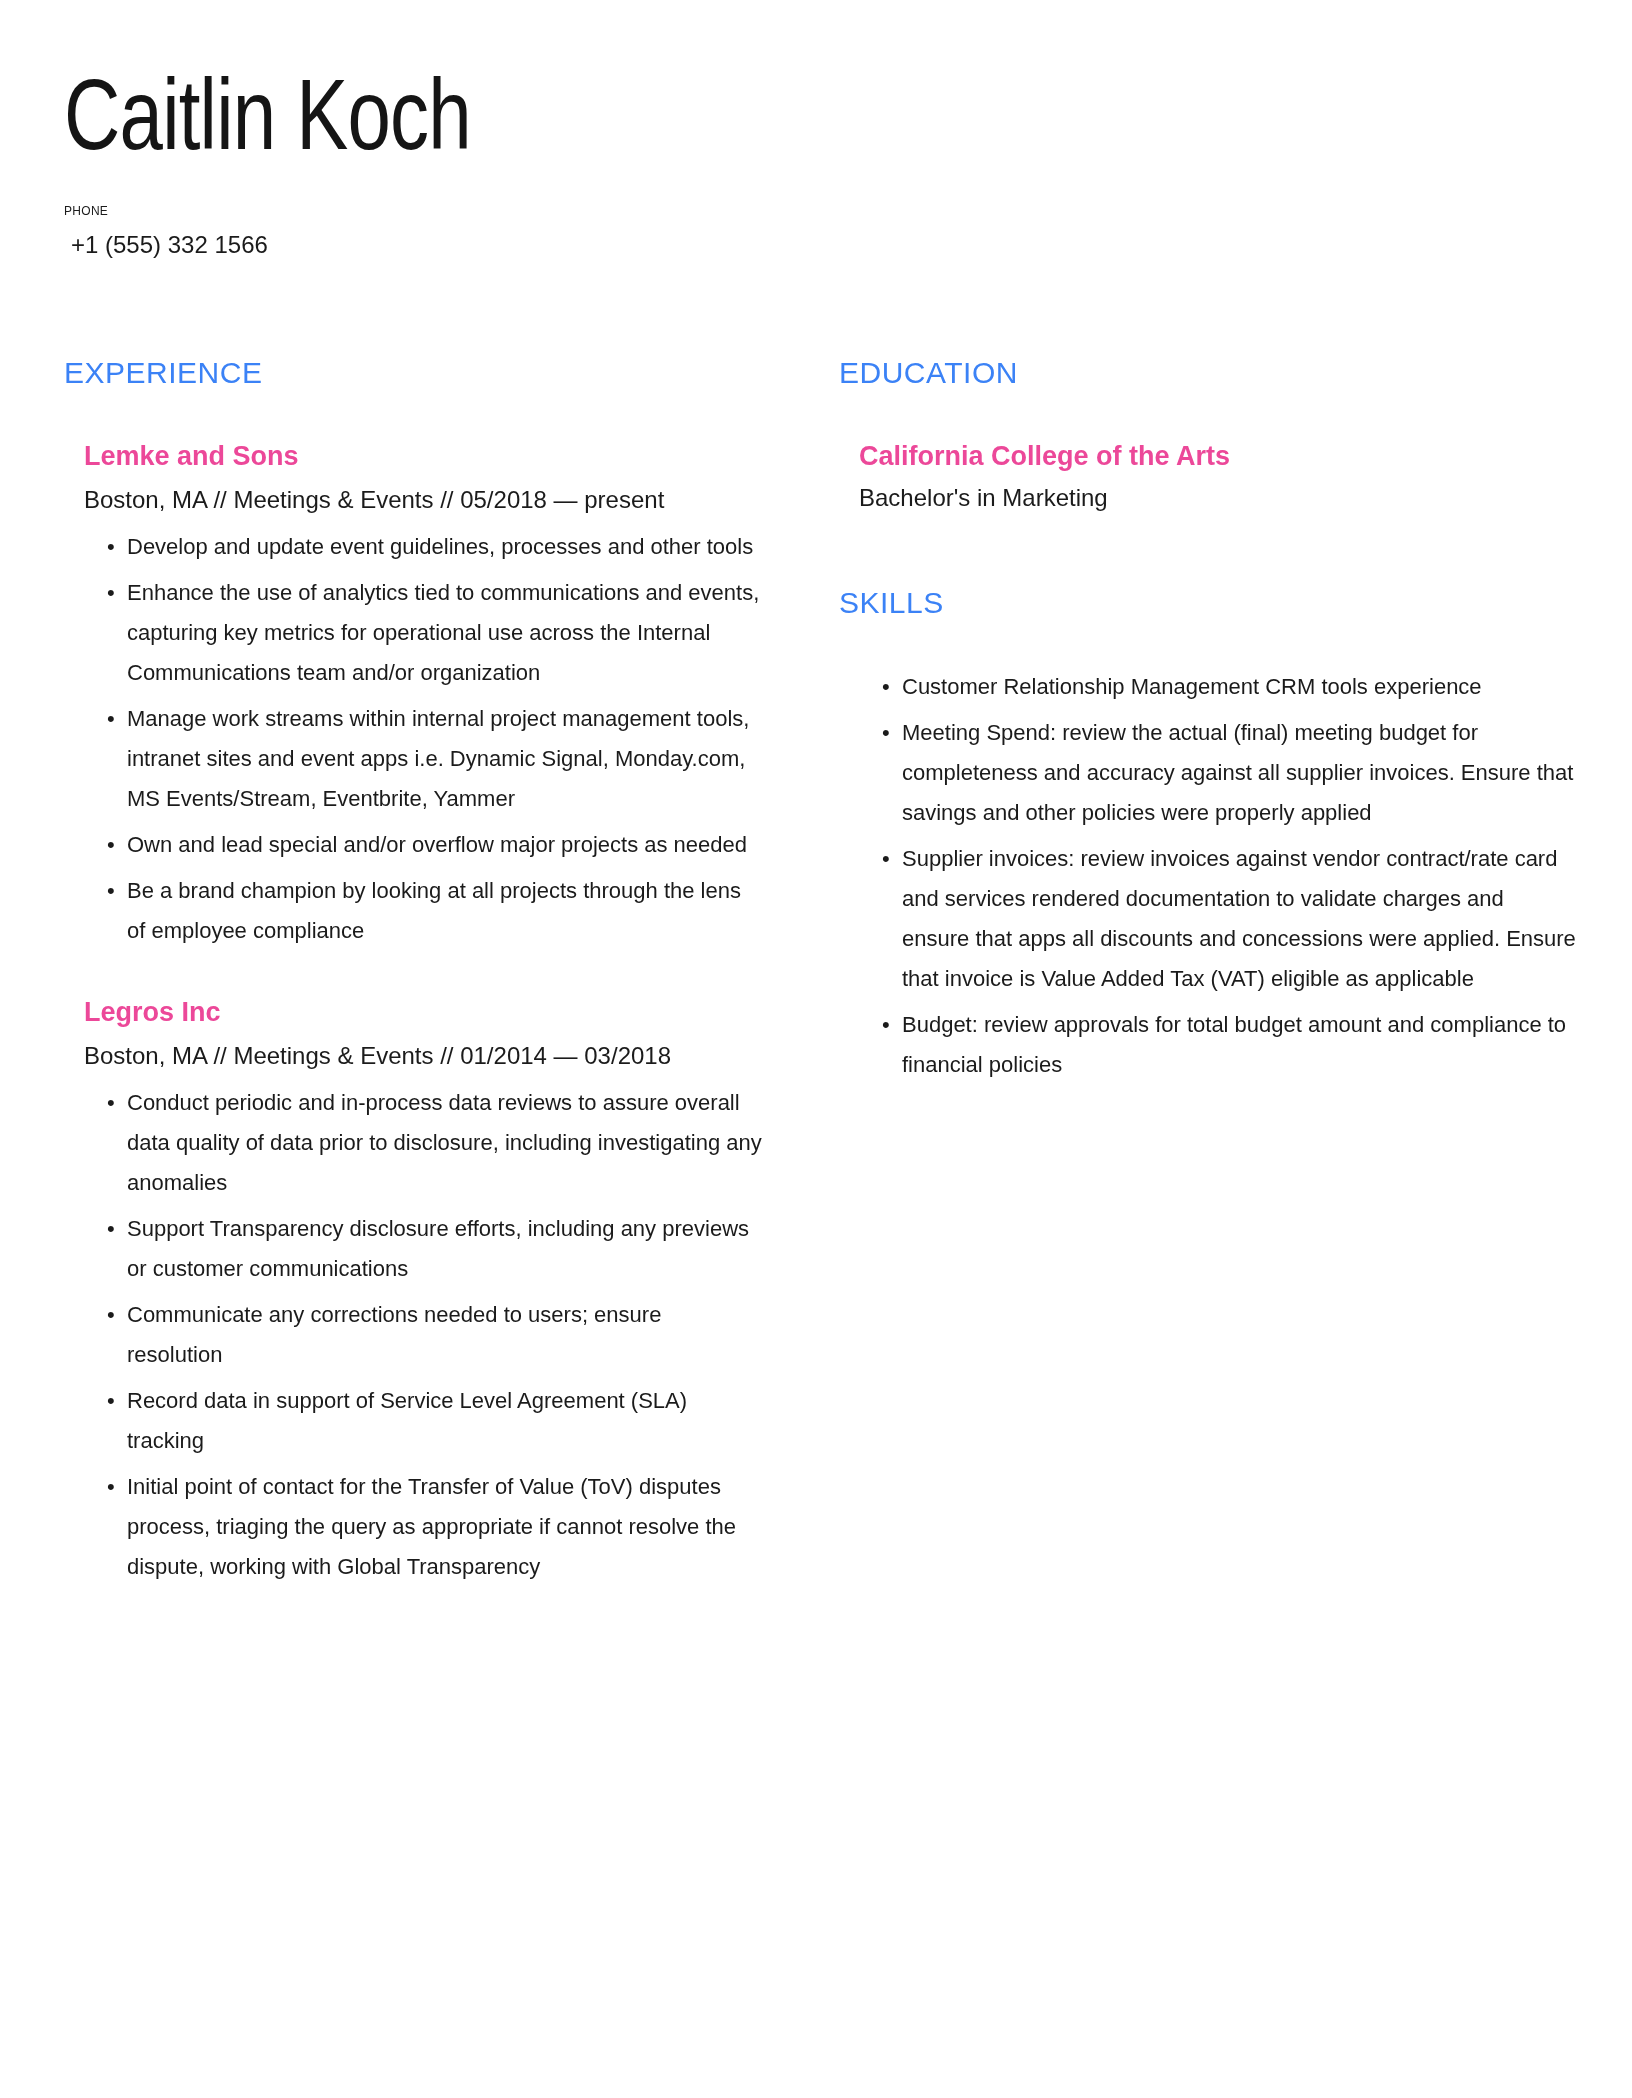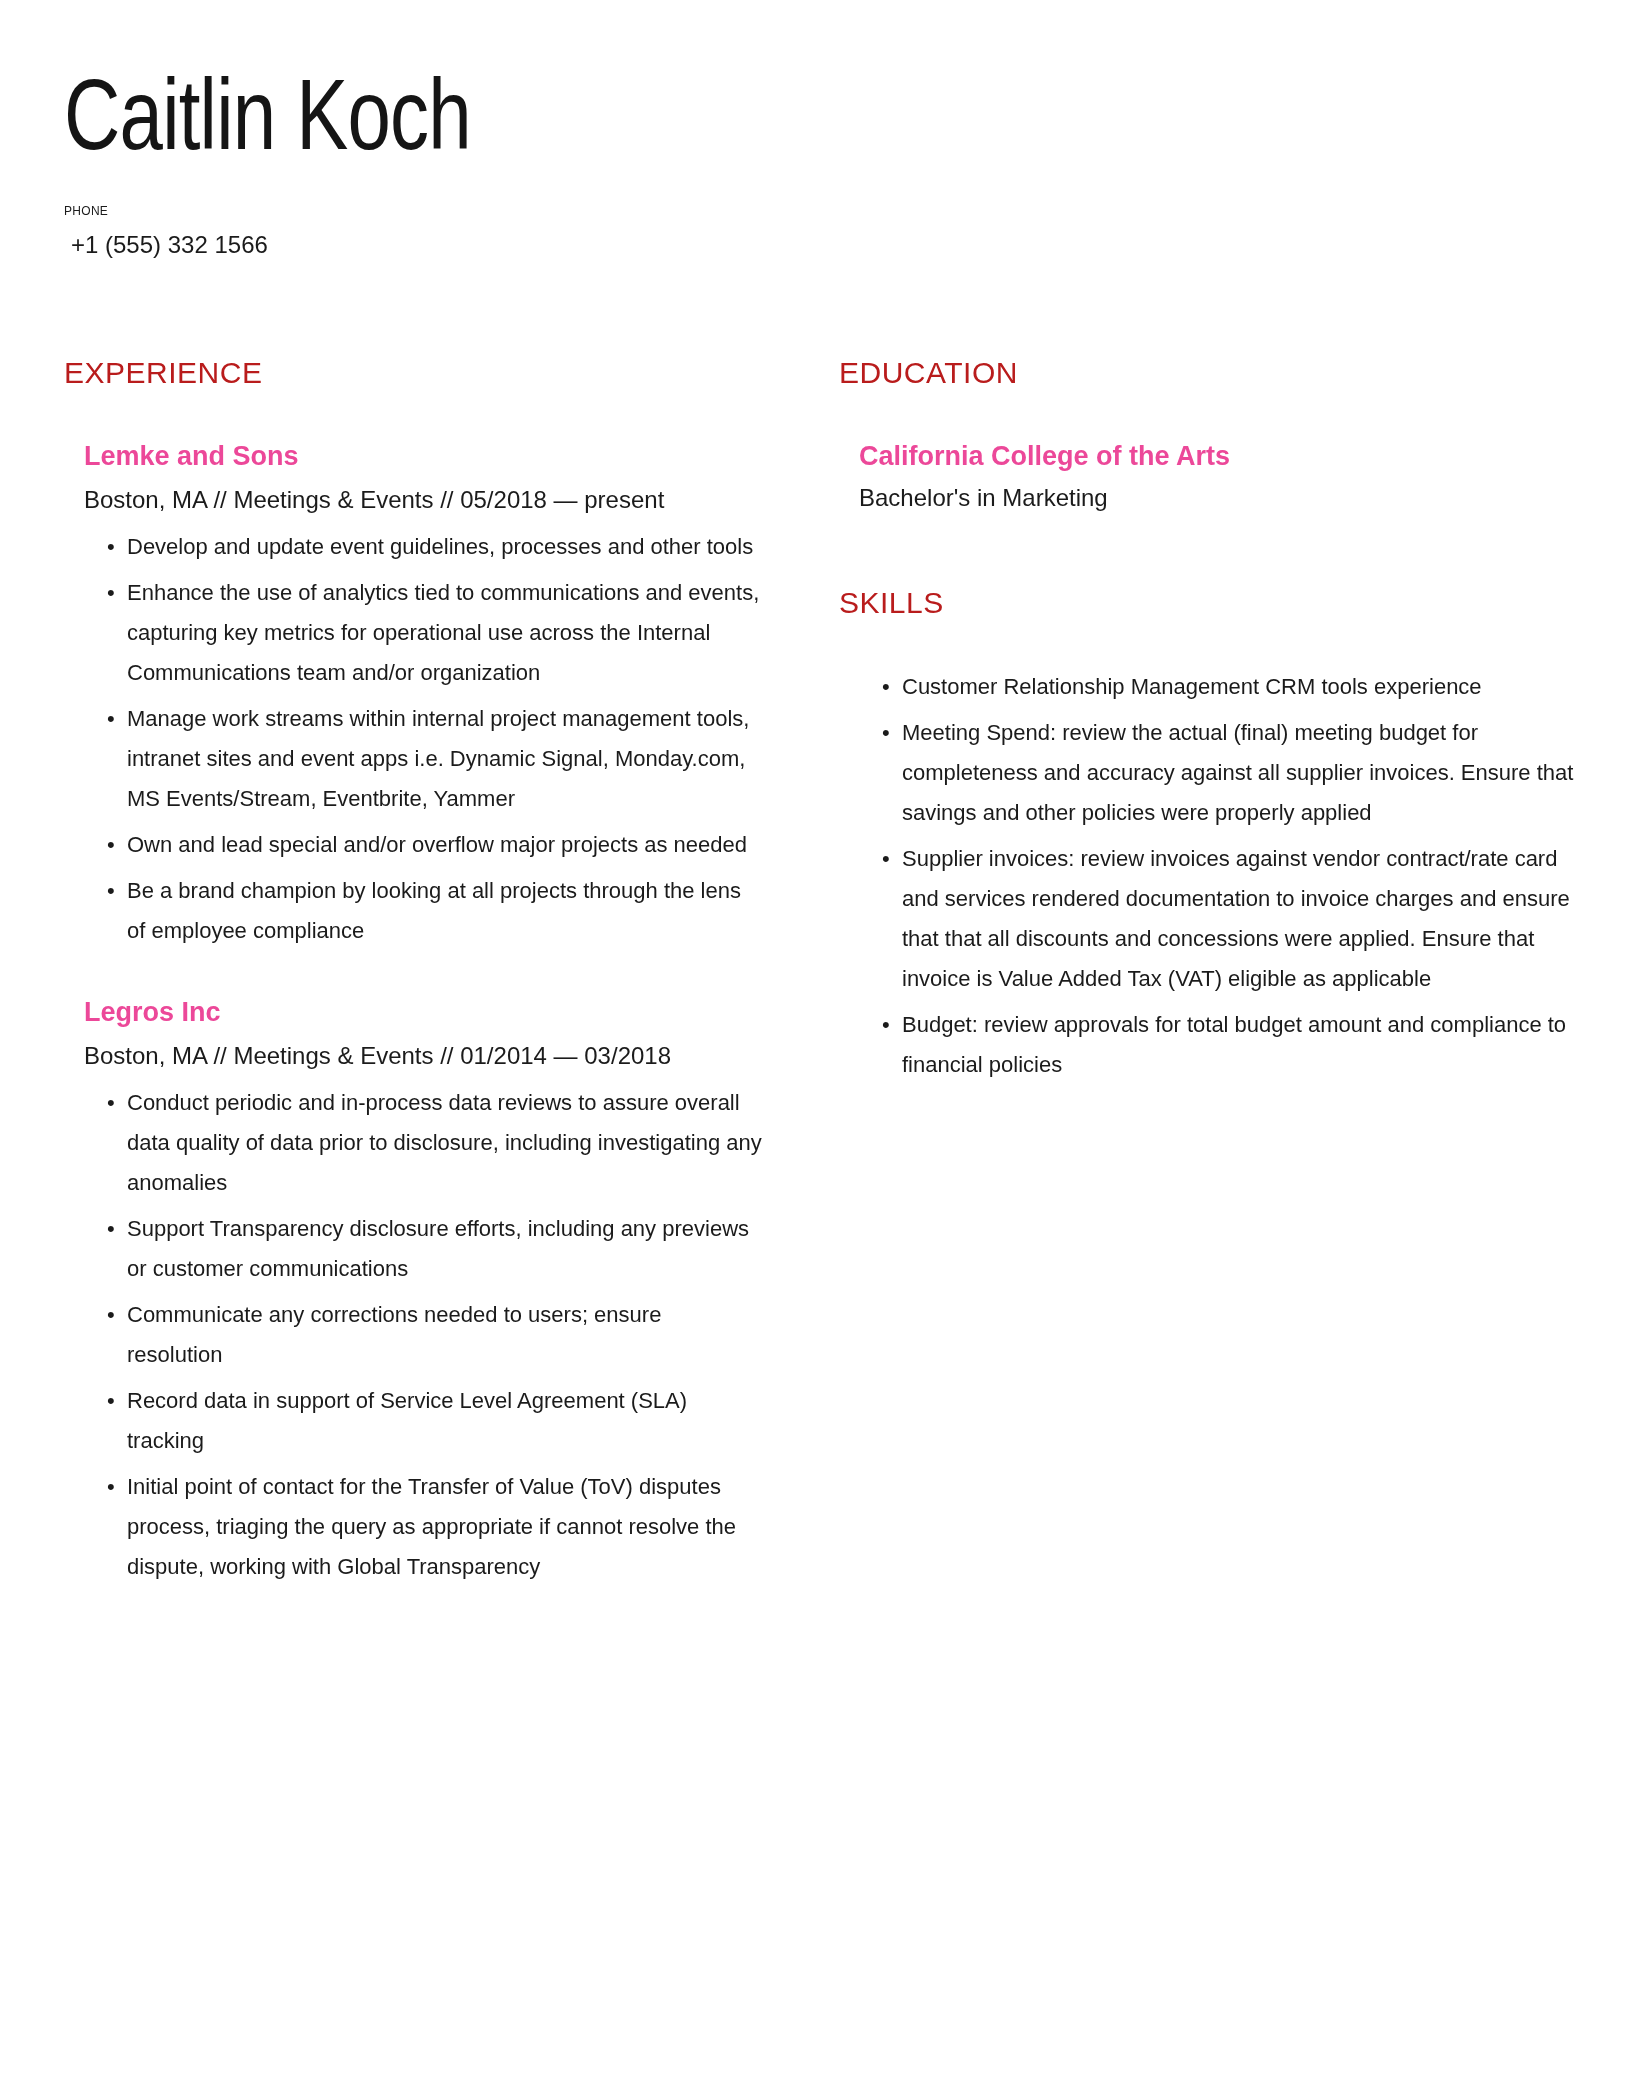--- a/index.html
+++ b/index.html
@@ -60,21 +60,21 @@
     grid-template-columns: 690px 700px;
     column-gap: 85px;
     margin-top: 95px;
   }
   h2.section-heading {
     font-size: 30px;
     font-weight: 400;
     letter-spacing: 0.5px;
     line-height: 36px;
     margin: 0;
-    color: #b91c1c;
+    color: #3b82f6;
   }
   .entry {
     margin-top: 48px;
     padding-left: 20px;
   }
   .entry + .entry {
     margin-top: 44px;
   }
   .entry-title {
     font-size: 27px;
@@ -170,20 +170,20 @@
           <h3 class="entry-title">California College of the Arts</h3>
           <p class="degree">Bachelor's in Marketing</p>
         </article>
       </section>
 
       <section class="skills-section">
         <h2 class="section-heading">SKILLS</h2>
         <ul class="bullets">
           <li>Customer Relationship Management CRM tools experience</li>
           <li>Meeting Spend: review the actual (final) meeting budget for completeness and accuracy against all supplier invoices. Ensure that savings and other policies were properly applied</li>
-          <li>Supplier invoices: review invoices against vendor contract/rate card and services rendered documentation to invoice charges and ensure that that all discounts and concessions were applied. Ensure that invoice is Value Added Tax (VAT) eligible as applicable</li>
+          <li>Supplier invoices: review invoices against vendor contract/rate card and services rendered documentation to validate charges and ensure that apps all discounts and concessions were applied. Ensure that invoice is Value Added Tax (VAT) eligible as applicable</li>
           <li>Budget: review approvals for total budget amount and compliance to financial policies</li>
         </ul>
       </section>
 
     </aside>
   </div>
 </div>
 
 </body></html>

